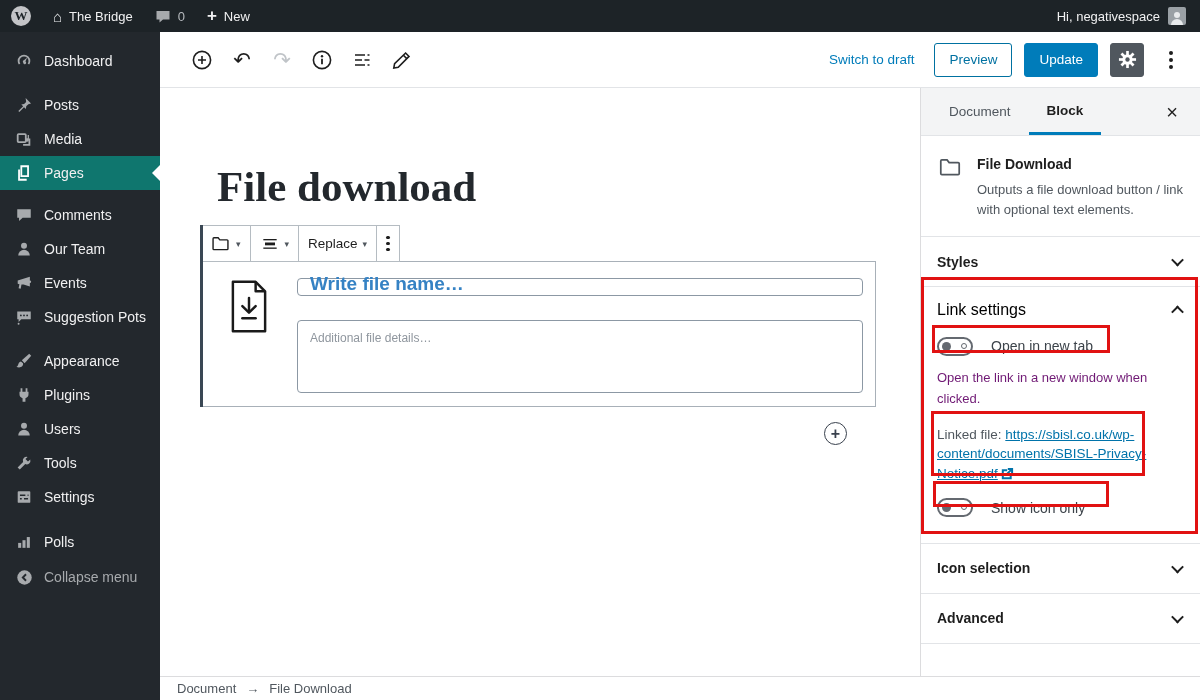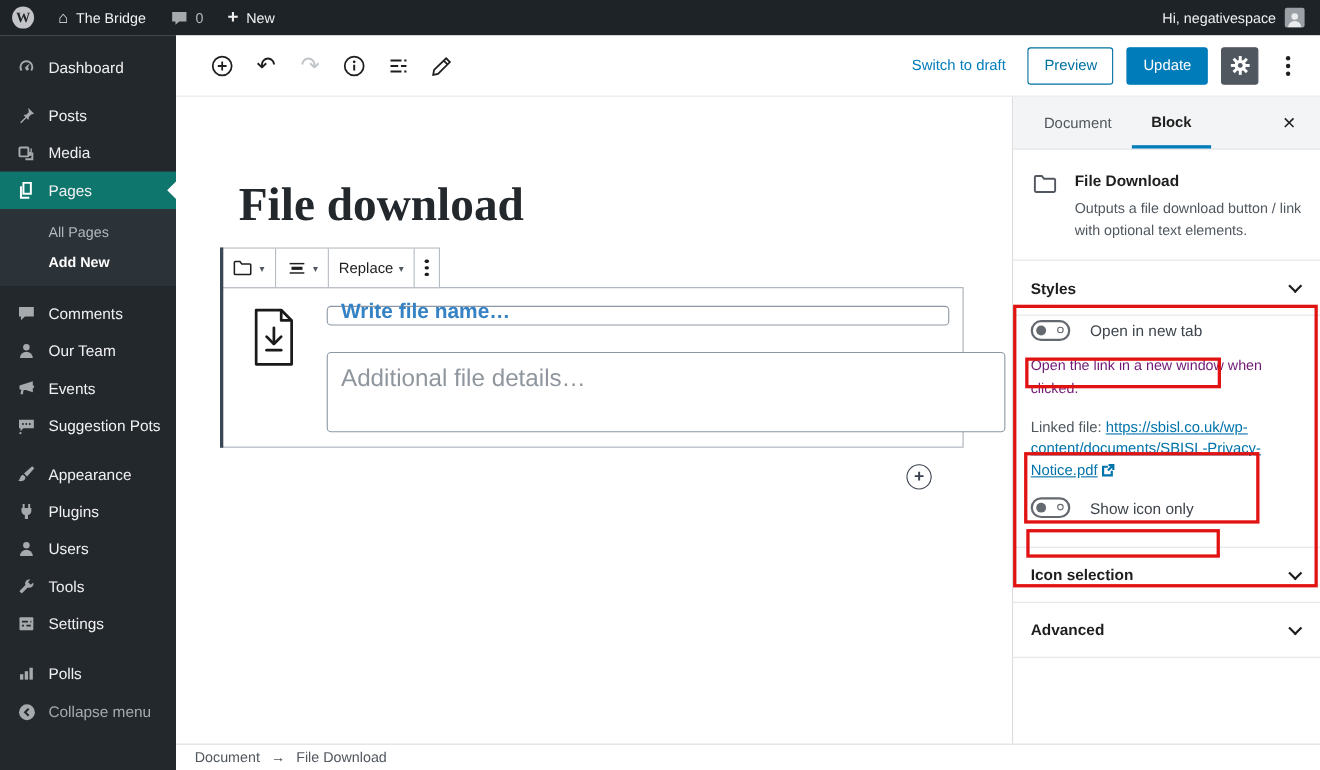--- a/index.html
+++ b/index.html
@@ -51,21 +51,21 @@
   .bt-seg { display:flex; align-items:center; justify-content:center; gap:5px; padding:0 9px; border-right:1px solid #b5bcc2; color:#1e1e1e; cursor:pointer; }
   .bt-seg:last-child { border-right:none; }
   .bt-caret { font-size:9px; color:#50575e; }
   .bt-replace { font-size:13.5px; color:#1e1e1e; }
   .bt-kdots { width:3.5px; height:3.5px; border-radius:50%; background:#1e1e1e; box-shadow:0 6px 0 #1e1e1e, 0 -6px 0 #1e1e1e; }
   #left-accent { position:absolute; left:40px; top:137px; width:3px; height:182px; background:#3a4754; z-index:4; }
   #file-block { position:absolute; left:40px; top:173px; width:676px; height:146px; border:1px solid #a8b0b8; background:#fff; }
   #file-icon { position:absolute; left:27px; top:17px; color:#1a1a1a; }
   .fld { position:absolute; left:96px; border:1px solid #8c98a4; border-radius:4px; background:#fff; cursor:text; }
   #fld-name { top:16px; width:566px; height:18px; display:flex; align-items:flex-end; padding-left:12px; font-size:19px; font-weight:bold; color:#3582c4; }
-  #fld-details { top:58px; width:617px; height:73px; padding:10px 12px; font-size:22px; color:#8f969e; }
+  #fld-details { top:58px; width:566px; height:73px; padding:10px 12px; font-size:12px; color:#8f969e; }
   #appender { position:absolute; left:664px; top:334px; width:23px; height:23px; border:1.6px solid #39414d; border-radius:50%; display:flex; align-items:center; justify-content:center; color:#39414d; font-size:16px; font-weight:bold; cursor:pointer; line-height:1; }
 
   
   #settings { position:absolute; left:920px; top:88px; width:280px; height:588px; background:#fff; border-left:1px solid #dcdcde; }
   #tabs-row { height:48px; background:#f3f4f5; border-bottom:1px solid #e2e4e7; display:flex; align-items:stretch; padding-left:10px; position:relative; }
   .tab { display:flex; align-items:center; justify-content:center; padding:0 18px; font-size:13.5px; color:#50575e; cursor:pointer; }
   .tab.active { color:#1e1e1e; font-weight:bold; border-bottom:3px solid #007cba; }
   #close-x { position:absolute; right:10px; top:0; height:48px; width:36px; display:flex; align-items:center; justify-content:center; font-size:20px; color:#1e1e1e; cursor:pointer; }
   #block-card { padding:16px; border-bottom:1px solid #e2e4e7; display:flex; gap:14px; }
   #block-card .card-icon { flex:0 0 26px; color:#50575e; padding-top:2px; }
@@ -168,24 +168,20 @@
     </div>
     <div class="menu-item active">
       <span class="micon">
           <svg width="18" height="18" viewBox="0 0 20 20">
             <path d="M7 2.5h7.5v11H7z" fill="none" stroke="currentColor" stroke-width="2"></path>
             <path d="M4.5 6v11.5H13" fill="none" stroke="currentColor" stroke-width="2"></path>
           </svg>
         </span>
       <span>Pages</span>
     </div>
-    <div class="submenu">
-      <div class="submenu-item">All Pages</div>
-      <div class="submenu-item current">Add New</div>
-    </div>
     <div class="menu-gap" style="height:8px;"></div>
     <div class="menu-item">
       <span class="micon">
           <svg width="18" height="18" viewBox="0 0 20 20" fill="currentColor">
             <path d="M2.5 3.5h15V13h-9L4.5 16.8V13h-2z"></path>
           </svg>
         </span>
       <span>Comments</span>
     </div>
     <div class="menu-item">
@@ -413,20 +409,24 @@
         <div class="card-desc">Outputs a file download button / link with optional text elements.</div>
       </div>
     </div>
 
     <div class="panel-row">
       <span class="ptitle">Styles</span>
       <span class="chev down"></span>
     </div>
 
     <div id="link-panel">
+      <div id="link-header">
+        <span class="ptitle">Link settings</span>
+        <span class="chev up"></span>
+      </div>
       <div id="link-body">
         <div class="toggle-row">
           <span class="toggle"></span>
           <span class="toggle-label">Open in new tab</span>
         </div>
         <div class="help-text">Open the link in a new window when clicked.</div>
         <div id="linked-block">
           <span>Linked file: </span><a>https://sbisl.co.uk/wp-content/documents/SBISL-Privacy-Notice.pdf</a><span class="ext-icon"><svg width="13" height="13" viewBox="0 0 13 13" fill="#0073aa">
                 <path d="M2.8 4.3h3.4v-2H.8v9.9h9.9V7h-2v3.2H2.8z"></path>
                 <path d="M6.8.9h5.3v5.3h-2V4.3L6.9 7.5 5.5 6.1l3.2-3.2H6.8z"></path>

